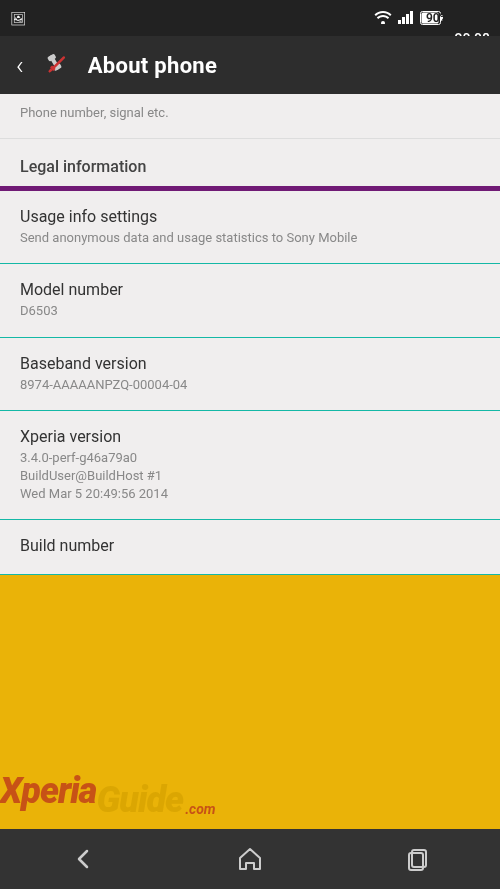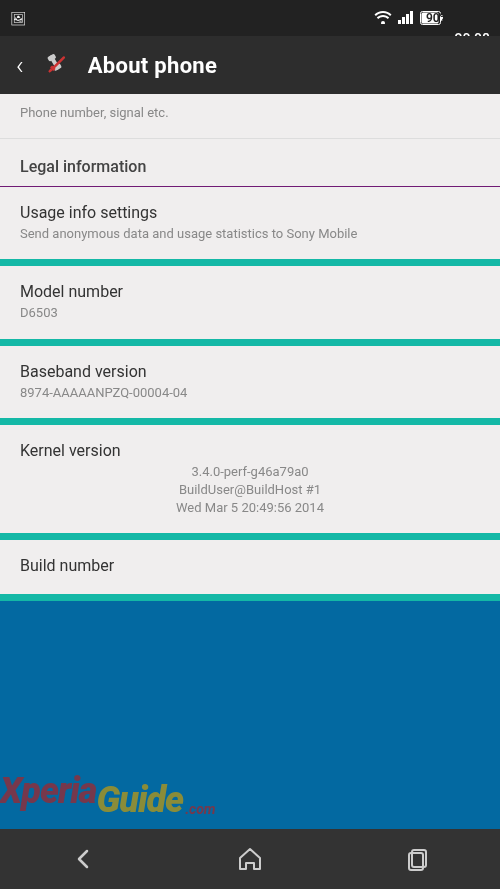--- a/index.html
+++ b/index.html
@@ -94,49 +94,49 @@
     .toolbar-title {
       color: #ffffff;
       font-size: 22px;
       font-weight: 700;
       letter-spacing: 0.3px;
     }
 
     
     .content {
       flex: 1;
-      background: #0369a1;
+      background: #eab308;
       overflow-y: auto;
       overflow-x: hidden;
     }
 
     
     .settings-item {
       padding: 16px 20px;
-      border-bottom: 7px solid #14b8a6;
+      border-bottom: 1px solid #14b8a6;
       background: #f0eeee;
       cursor: pointer;
     }
 
     .settings-item-title {
       font-size: 16px;
       font-weight: 400;
       color: #333333;
       margin-bottom: 3px;
     }
 
     .settings-item-subtitle {
       font-size: 13px;
       color: #888888;
       line-height: 1.4;
     }
 
     .settings-section-header {
       padding: 18px 20px 10px 20px;
-      border-bottom: 1px solid #701a75;
+      border-bottom: 5px solid #701a75;
       background: #f0eeee;
     }
 
     .settings-section-header-text {
       font-size: 16px;
       font-weight: 500;
       color: #444444;
     }
 
     .settings-item-value {
@@ -291,22 +291,22 @@
     <div class="settings-item-value">D6503</div>
   </div>
 
 
   <div class="settings-item">
     <div class="settings-item-title">Baseband version</div>
     <div class="settings-item-value">8974-AAAAANPZQ-00004-04</div>
   </div>
 
   <div class="settings-item">
-    <div class="settings-item-title">Kernel version</div>
-    <div class="settings-item-value" style="white-space:pre-line;text-align:center;">3.4.0-perf-g46a79a0
+    <div class="settings-item-title">Xperia version</div>
+    <div class="settings-item-value" style="white-space:pre-line;">3.4.0-perf-g46a79a0
 BuildUser@BuildHost #1
 Wed Mar 5 20:49:56 2014</div>
   </div>
 
   <div class="settings-item">
     <div class="settings-item-title">Build number</div>
   </div>
 
 </div>
 

